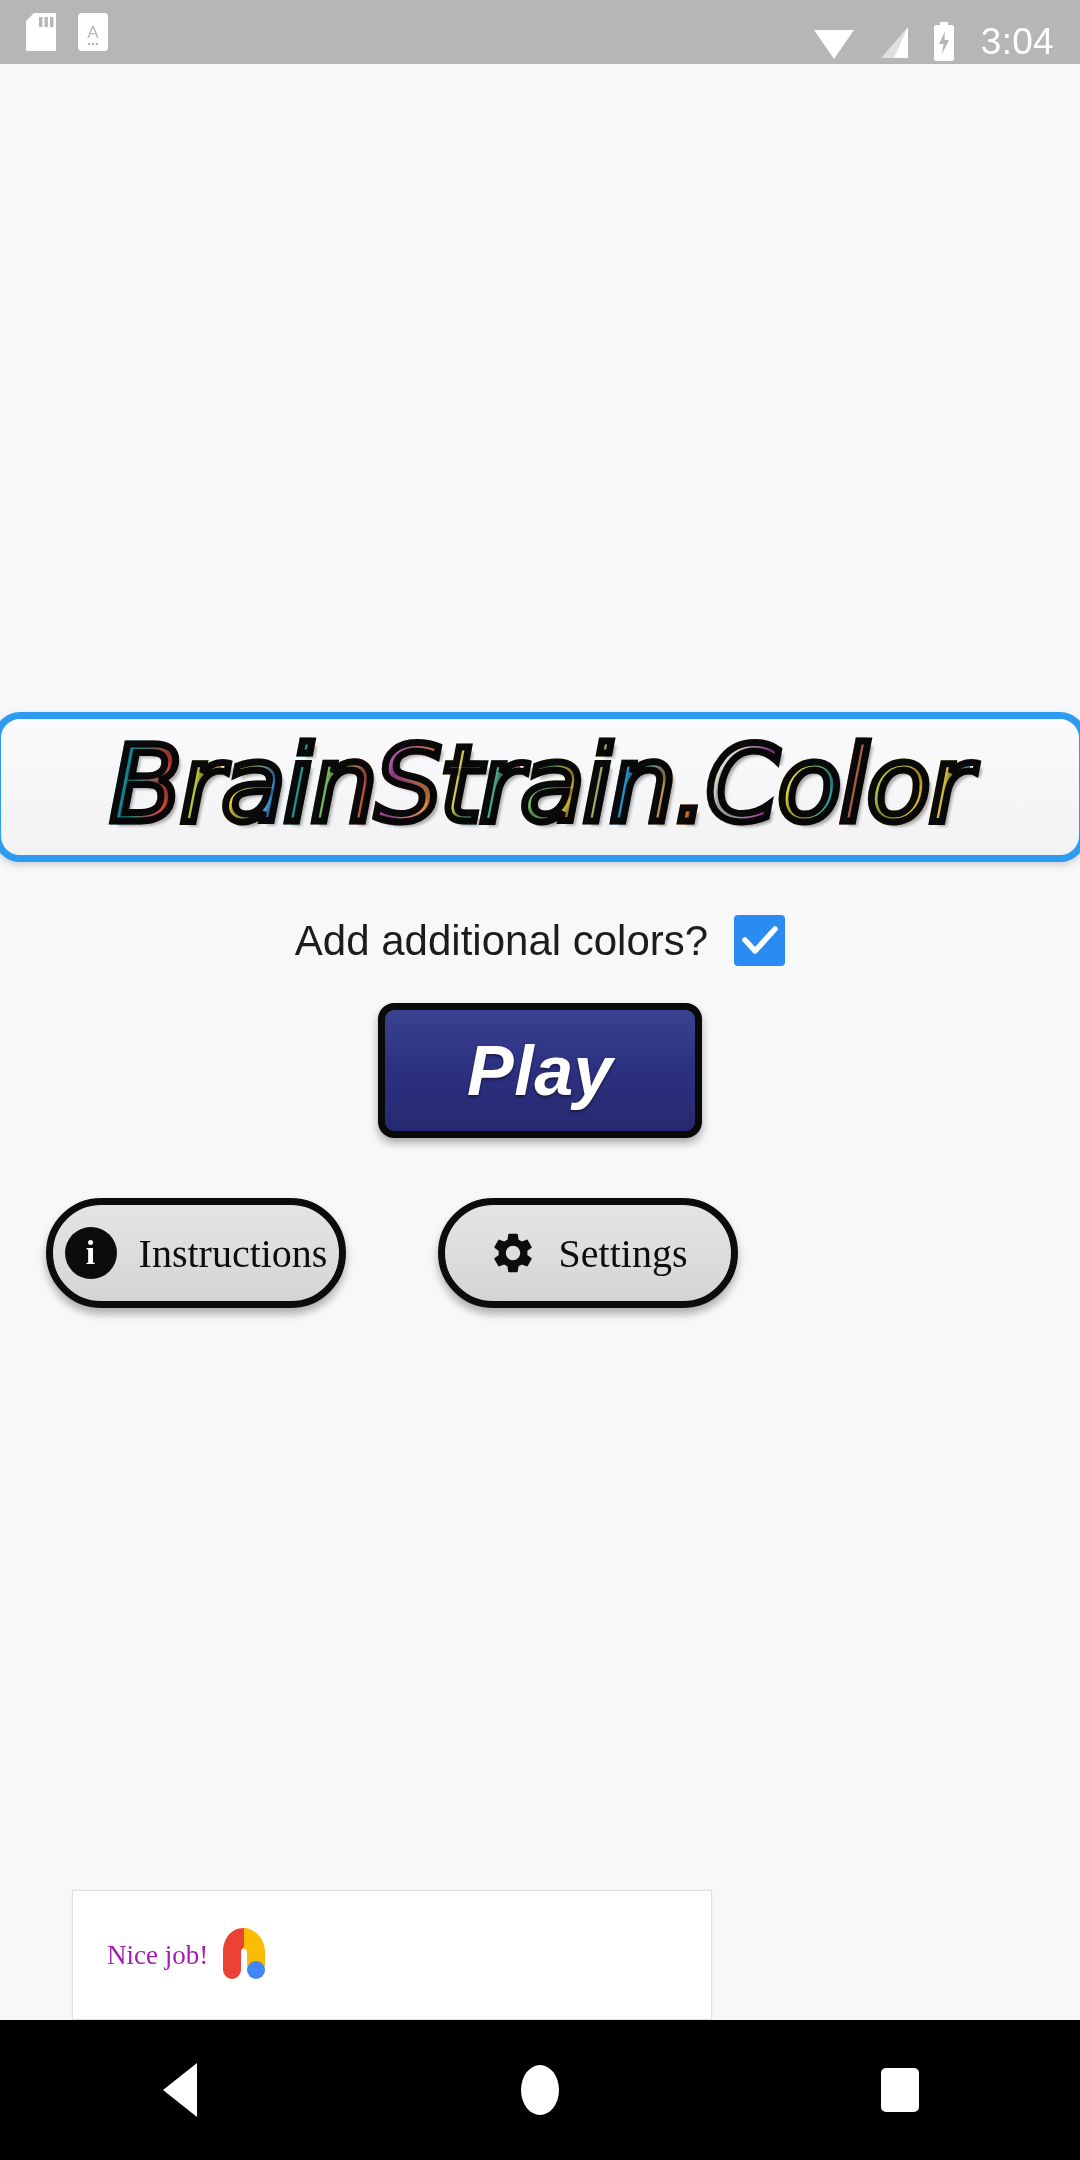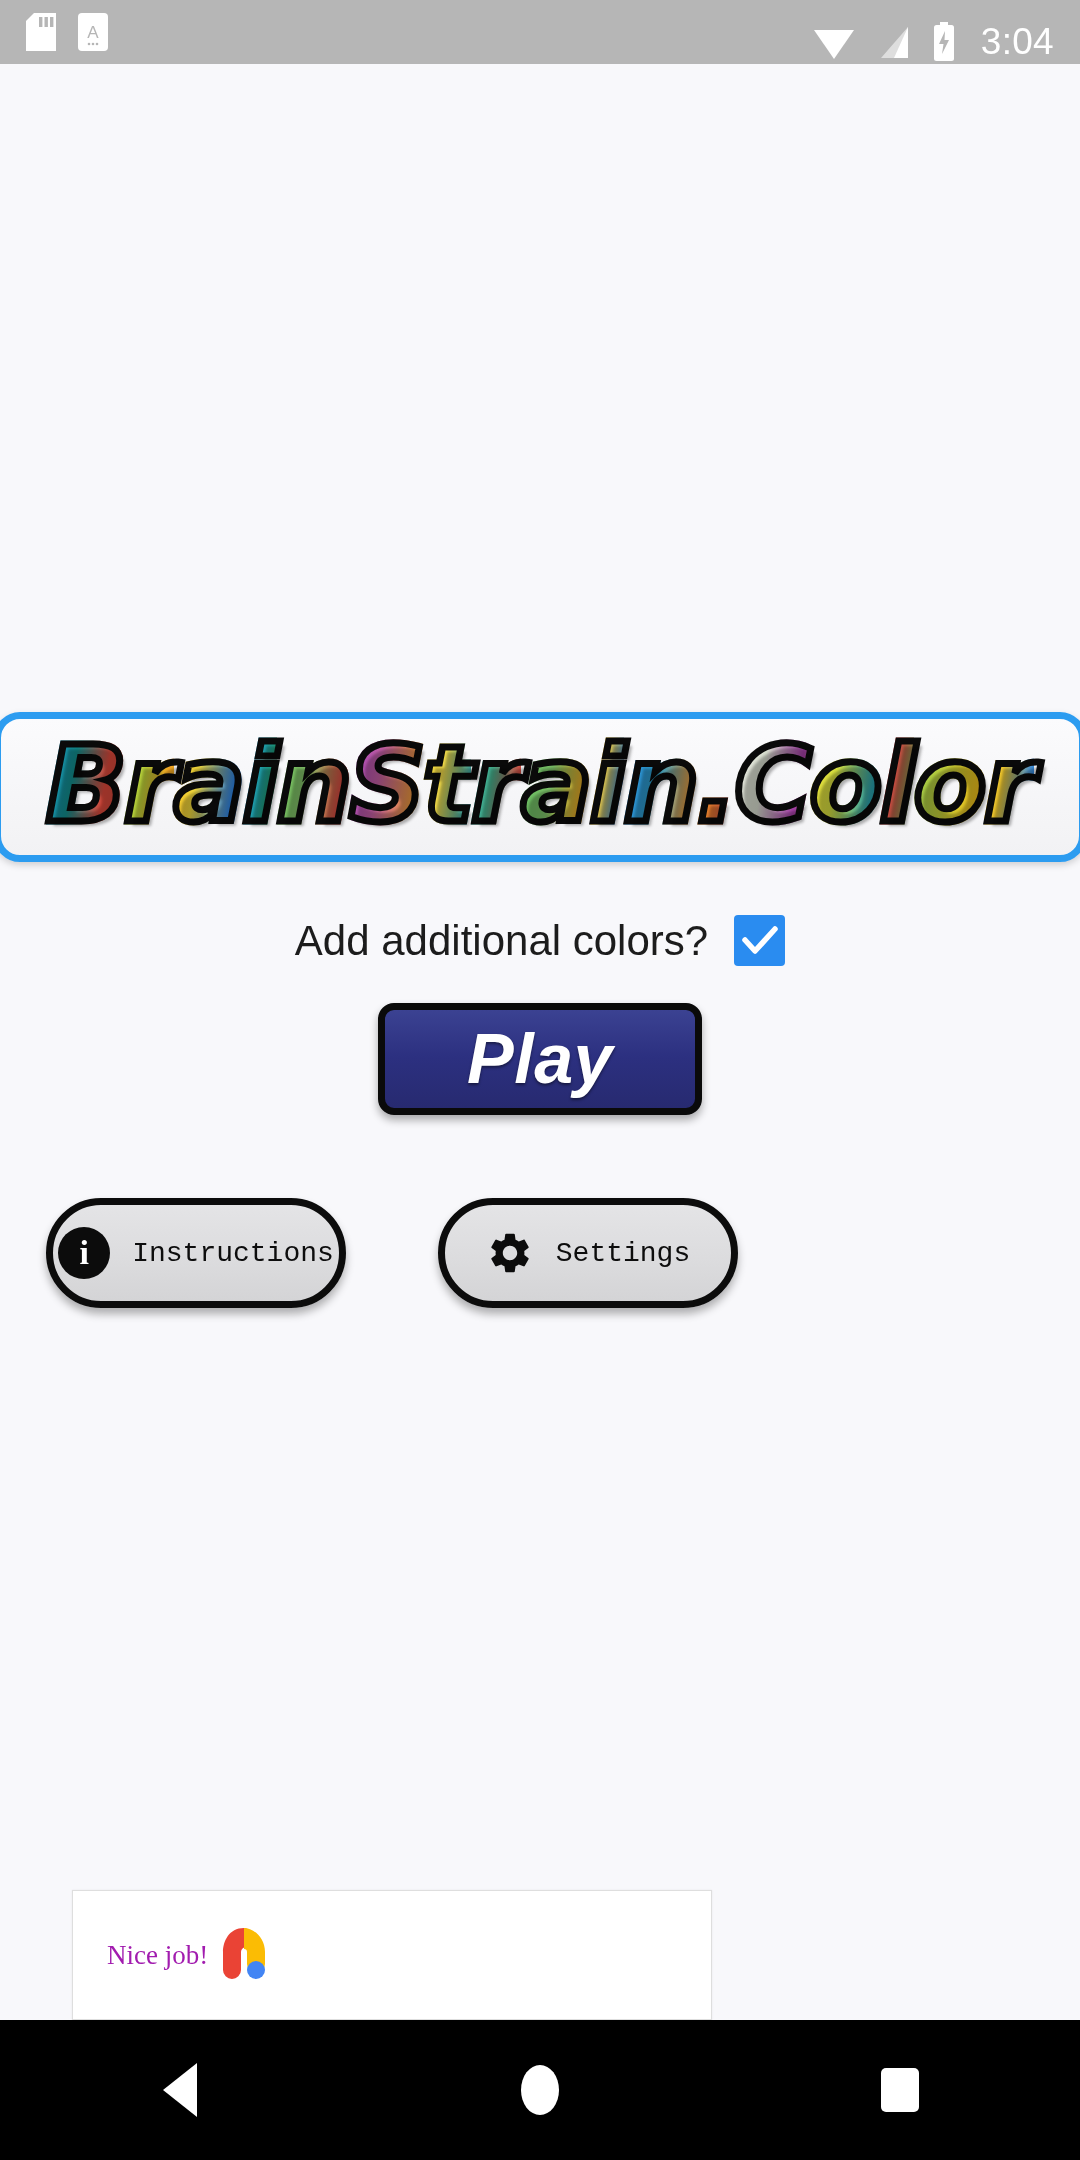--- a/index.html
+++ b/index.html
@@ -32,21 +32,21 @@
     width:1092px; height:150px;
     border:7px solid #2c9cf0;
     border-radius:26px;
     background:linear-gradient(180deg,#fbfbfd 0%,#f2f2f4 100%);
     box-shadow:0 3px 7px rgba(0,0,0,0.17);
     overflow:hidden;
     display:flex; align-items:center; justify-content:center;
   }
   .logo-text {
     font-family:"DejaVu Sans", sans-serif;
-    font-size:105px; font-weight:bold; font-style:italic;
+    font-size:105px; font-weight:normal; font-style:italic;
     letter-spacing:-2px;
     white-space:nowrap;
     line-height:1;
     margin-top:-4px;
   }
   .logo-text span {
     -webkit-text-stroke:7px #0a0a0a;
     paint-order:stroke fill;
     background-clip:text;
     -webkit-background-clip:text;
@@ -83,21 +83,21 @@
   .checkbox-box {
     width:51px; height:51px; border-radius:4px;
     background:#2a8cf0;
     display:flex; align-items:center; justify-content:center;
     cursor:pointer;
   }
 
   
   .play-btn {
     position:absolute; left:378px; top:1003px;
-    width:324px; height:112px;
+    width:324px; height:135px;
     border-radius:16px;
     border:7px solid #0a0a0a;
     background:linear-gradient(180deg,#3b4292 0%,#2c3080 48%,#272a70 100%);
     box-shadow:0 5px 8px rgba(0,0,0,0.32);
     display:flex; align-items:center; justify-content:center;
     cursor:pointer;
   }
   .play-label {
     color:#ffffff; font-size:70px; font-weight:bold; font-style:italic;
     font-family:"Liberation Sans", sans-serif;
@@ -111,22 +111,22 @@
     border-radius:56px;
     border:7px solid #0c0c0c;
     background:linear-gradient(180deg,#e4e4e6 0%,#dcdcde 55%,#d4d4d6 100%);
     box-shadow:0 6px 8px rgba(0,0,0,0.30);
     display:flex; align-items:center; justify-content:center;
     gap:22px; cursor:pointer;
   }
   .pill-instructions { left:46px; top:1198px; width:300px; }
   .pill-settings { left:438px; top:1198px; width:300px; }
   .pill-label {
-    font-size:28px; color:#0d0d0d;
-    font-family:Liberation Mono, monospace;
+    font-size:40px; color:#0d0d0d;
+    font-family:Liberation Serif, serif;
   }
   .info-icon {
     width:52px; height:52px; border-radius:50%;
     background:#0c0c0c;
     display:flex; align-items:center; justify-content:center;
     color:#fff; font-size:34px; font-weight:bold;
     font-family:"Liberation Serif", serif;
     flex:none;
   }
   .gear-icon { width:48px; height:48px; flex:none; }

